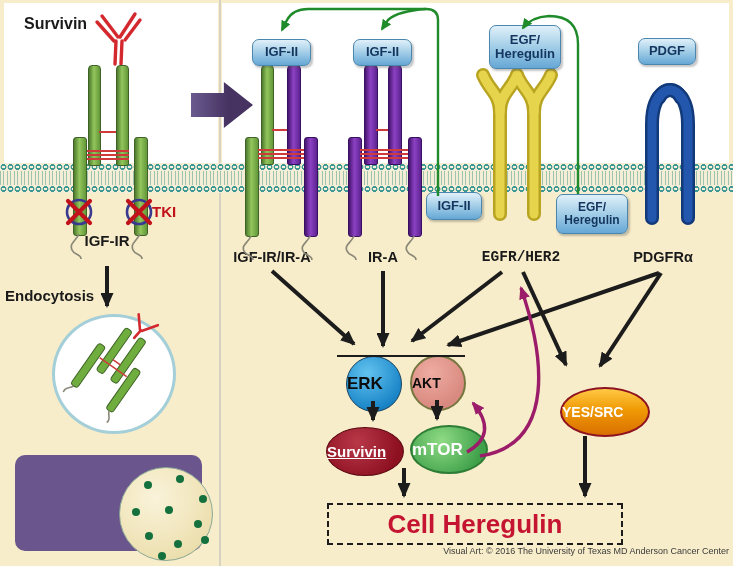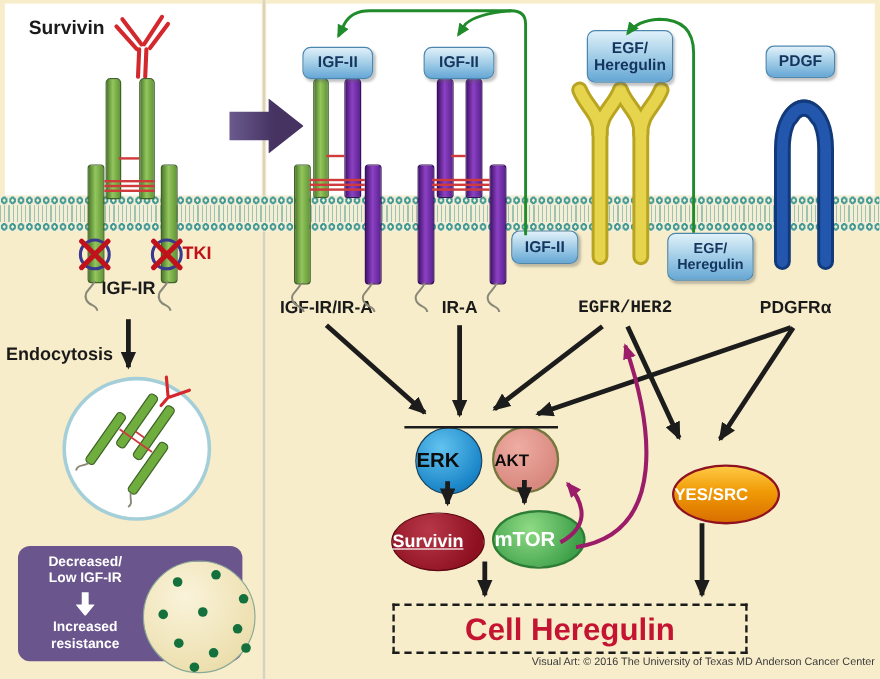--- a/index.html
+++ b/index.html
@@ -110,27 +110,20 @@
     <g stroke="#d3282e" stroke-width="2.6" stroke-linecap="round" fill="none">
       <path d="M-10,-66 L0,-54"></path>
         <path d="M12,-68 L2,-54"></path>
         <path d="M1,-54 L0,-44"></path>
     </g>
     <path d="M-22,30 c-2,5 -7,6 -5,11 M21,30 c2,5 7,6 5,11" stroke="#8a8878" stroke-width="1.6" fill="none"></path>
   </g>
 </svg>
 
 <div class="resist-box">
-  <div class="resist-text">
-    <div>Decreased/</div>
-    <div>Low IGF-IR</div>
-    <div class="down-block-arrow"></div>
-    <div>Increased</div>
-    <div>resistance</div>
-  </div>
   <div class="sphere">
     <div class="dot" style="left:24px;top:13px;"></div>
     <div class="dot" style="left:56px;top:7px;"></div>
     <div class="dot" style="left:79px;top:27px;"></div>
     <div class="dot" style="left:12px;top:40px;"></div>
     <div class="dot" style="left:45px;top:38px;"></div>
     <div class="dot" style="left:74px;top:52px;"></div>
     <div class="dot" style="left:25px;top:64px;"></div>
     <div class="dot" style="left:54px;top:72px;"></div>
     <div class="dot" style="left:81px;top:68px;"></div>

